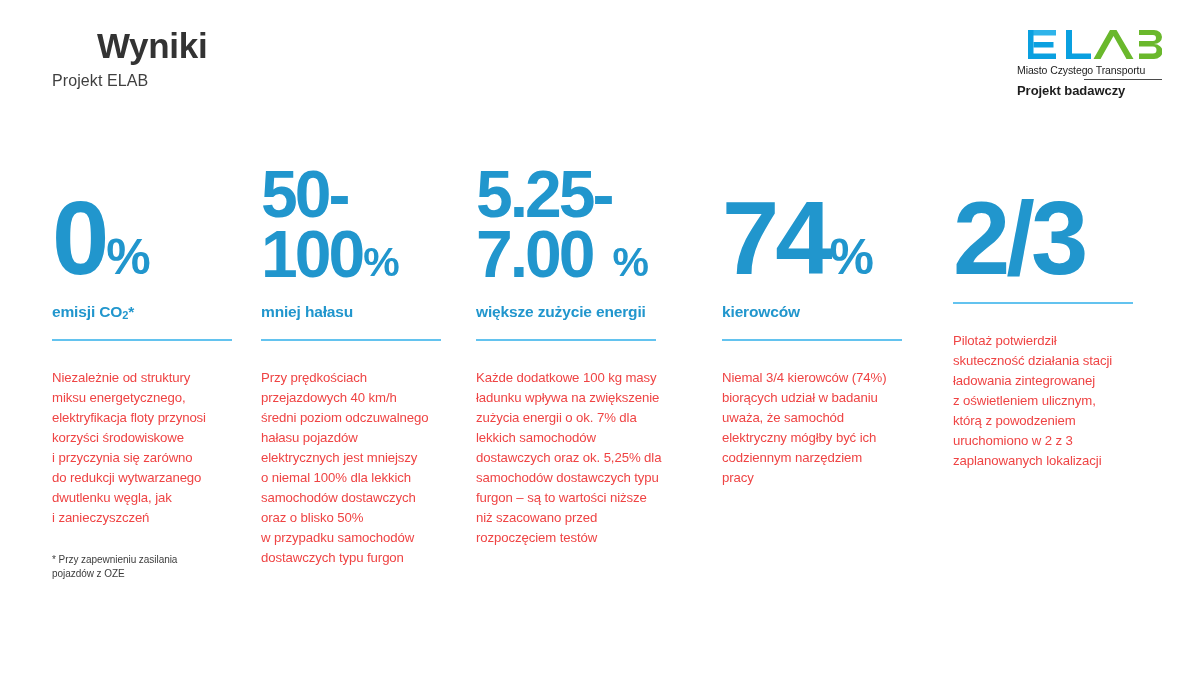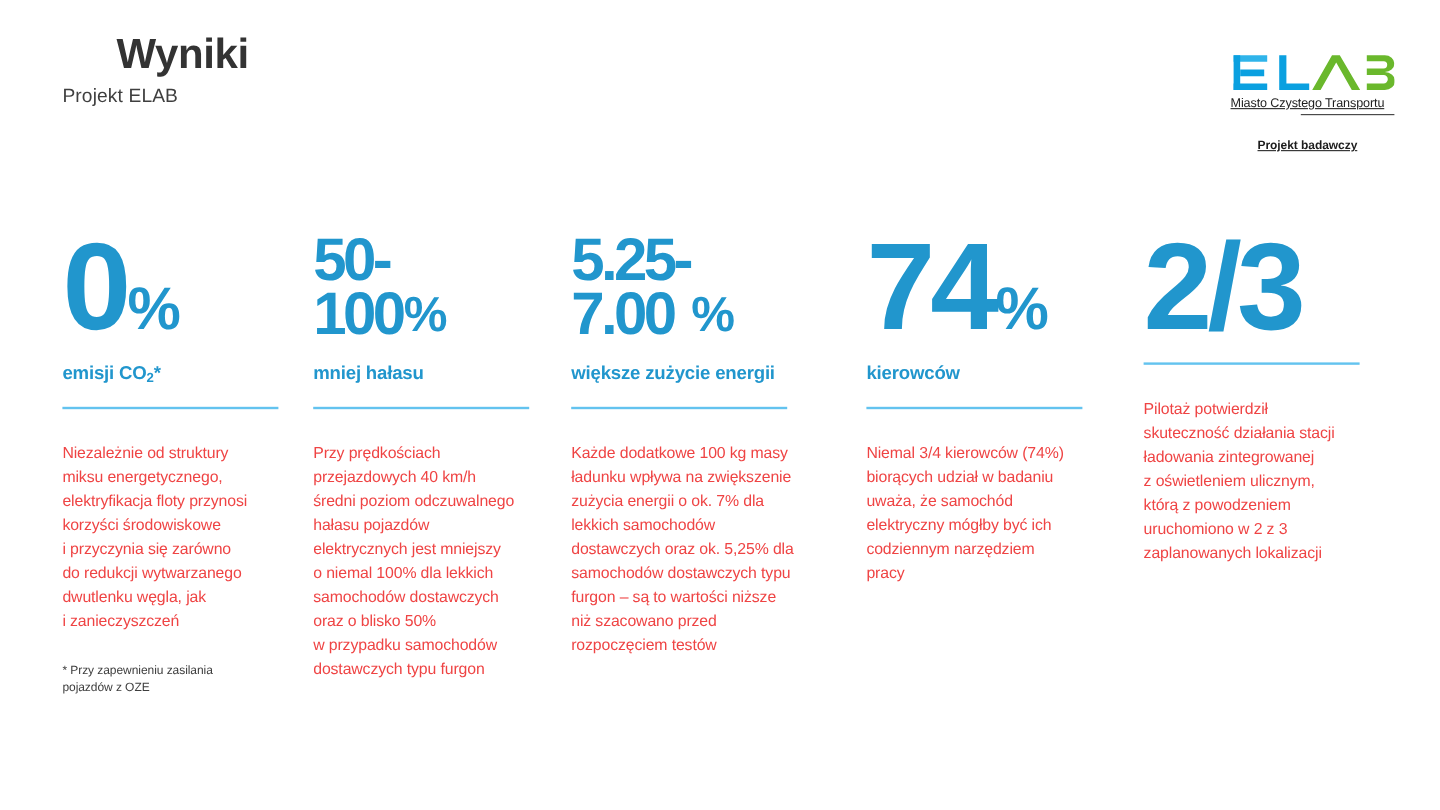--- a/index.html
+++ b/index.html
@@ -27,46 +27,45 @@
     font-weight:normal;
     color:#3f3f3f;
     margin-top:7px;
     letter-spacing:0.1px;
   }
 
   
   .logo-block {
     position:absolute;
     right:38px;
-    top:44px;
+    top:28px;
     width:145px;
-    text-align:center;
-    text-decoration:underline;
+    text-align:left;
   }
   .logo-mark { display:block; width:136px; height:33px; margin-left:auto; }
   .logo-tagline {
     font-size:10.5px;
     color:#1d1d1d;
     letter-spacing:-0.1px;
     margin-top:3px;
     white-space:nowrap;
   }
   .logo-rule {
     height:1px;
     background:#4a4a4a;
     width:78px;
     margin-left:auto;
     margin-top:3px;
   }
   .logo-sub {
-    font-size:10px;
+    font-size:13px;
     font-weight:bold;
     color:#1d1d1d;
     letter-spacing:-0.05px;
-    margin-top:20px;
+    margin-top:3px;
     white-space:nowrap;
   }
 
   
   .stats { position:absolute; left:52px; top:150px; width:1100px; display:flex; }
   .stat { position:relative; }
   .stat.c0 { width:209px; }
   .stat.c1 { width:215px; }
   .stat.c2 { width:246px; }
   .stat.c3 { width:231px; }
@@ -79,21 +78,21 @@
   }
   .figure {
     color:#2196cd;
     font-weight:bold;
     font-size:103px;
     line-height:0.86;
     letter-spacing:-4px;
     white-space:pre-line;
     display:inline;
   }
-  .figure.two-line { font-size:50px; line-height:0.9; letter-spacing:-3px; }
+  .figure.two-line { font-size:66px; line-height:0.9; letter-spacing:-3px; }
   .figure-unit {
     color:#2196cd;
     font-weight:bold;
     font-size:50px;
     line-height:1;
     letter-spacing:-1.5px;
     position:relative;
     top:-2px;
     margin-left:1px;
   }

